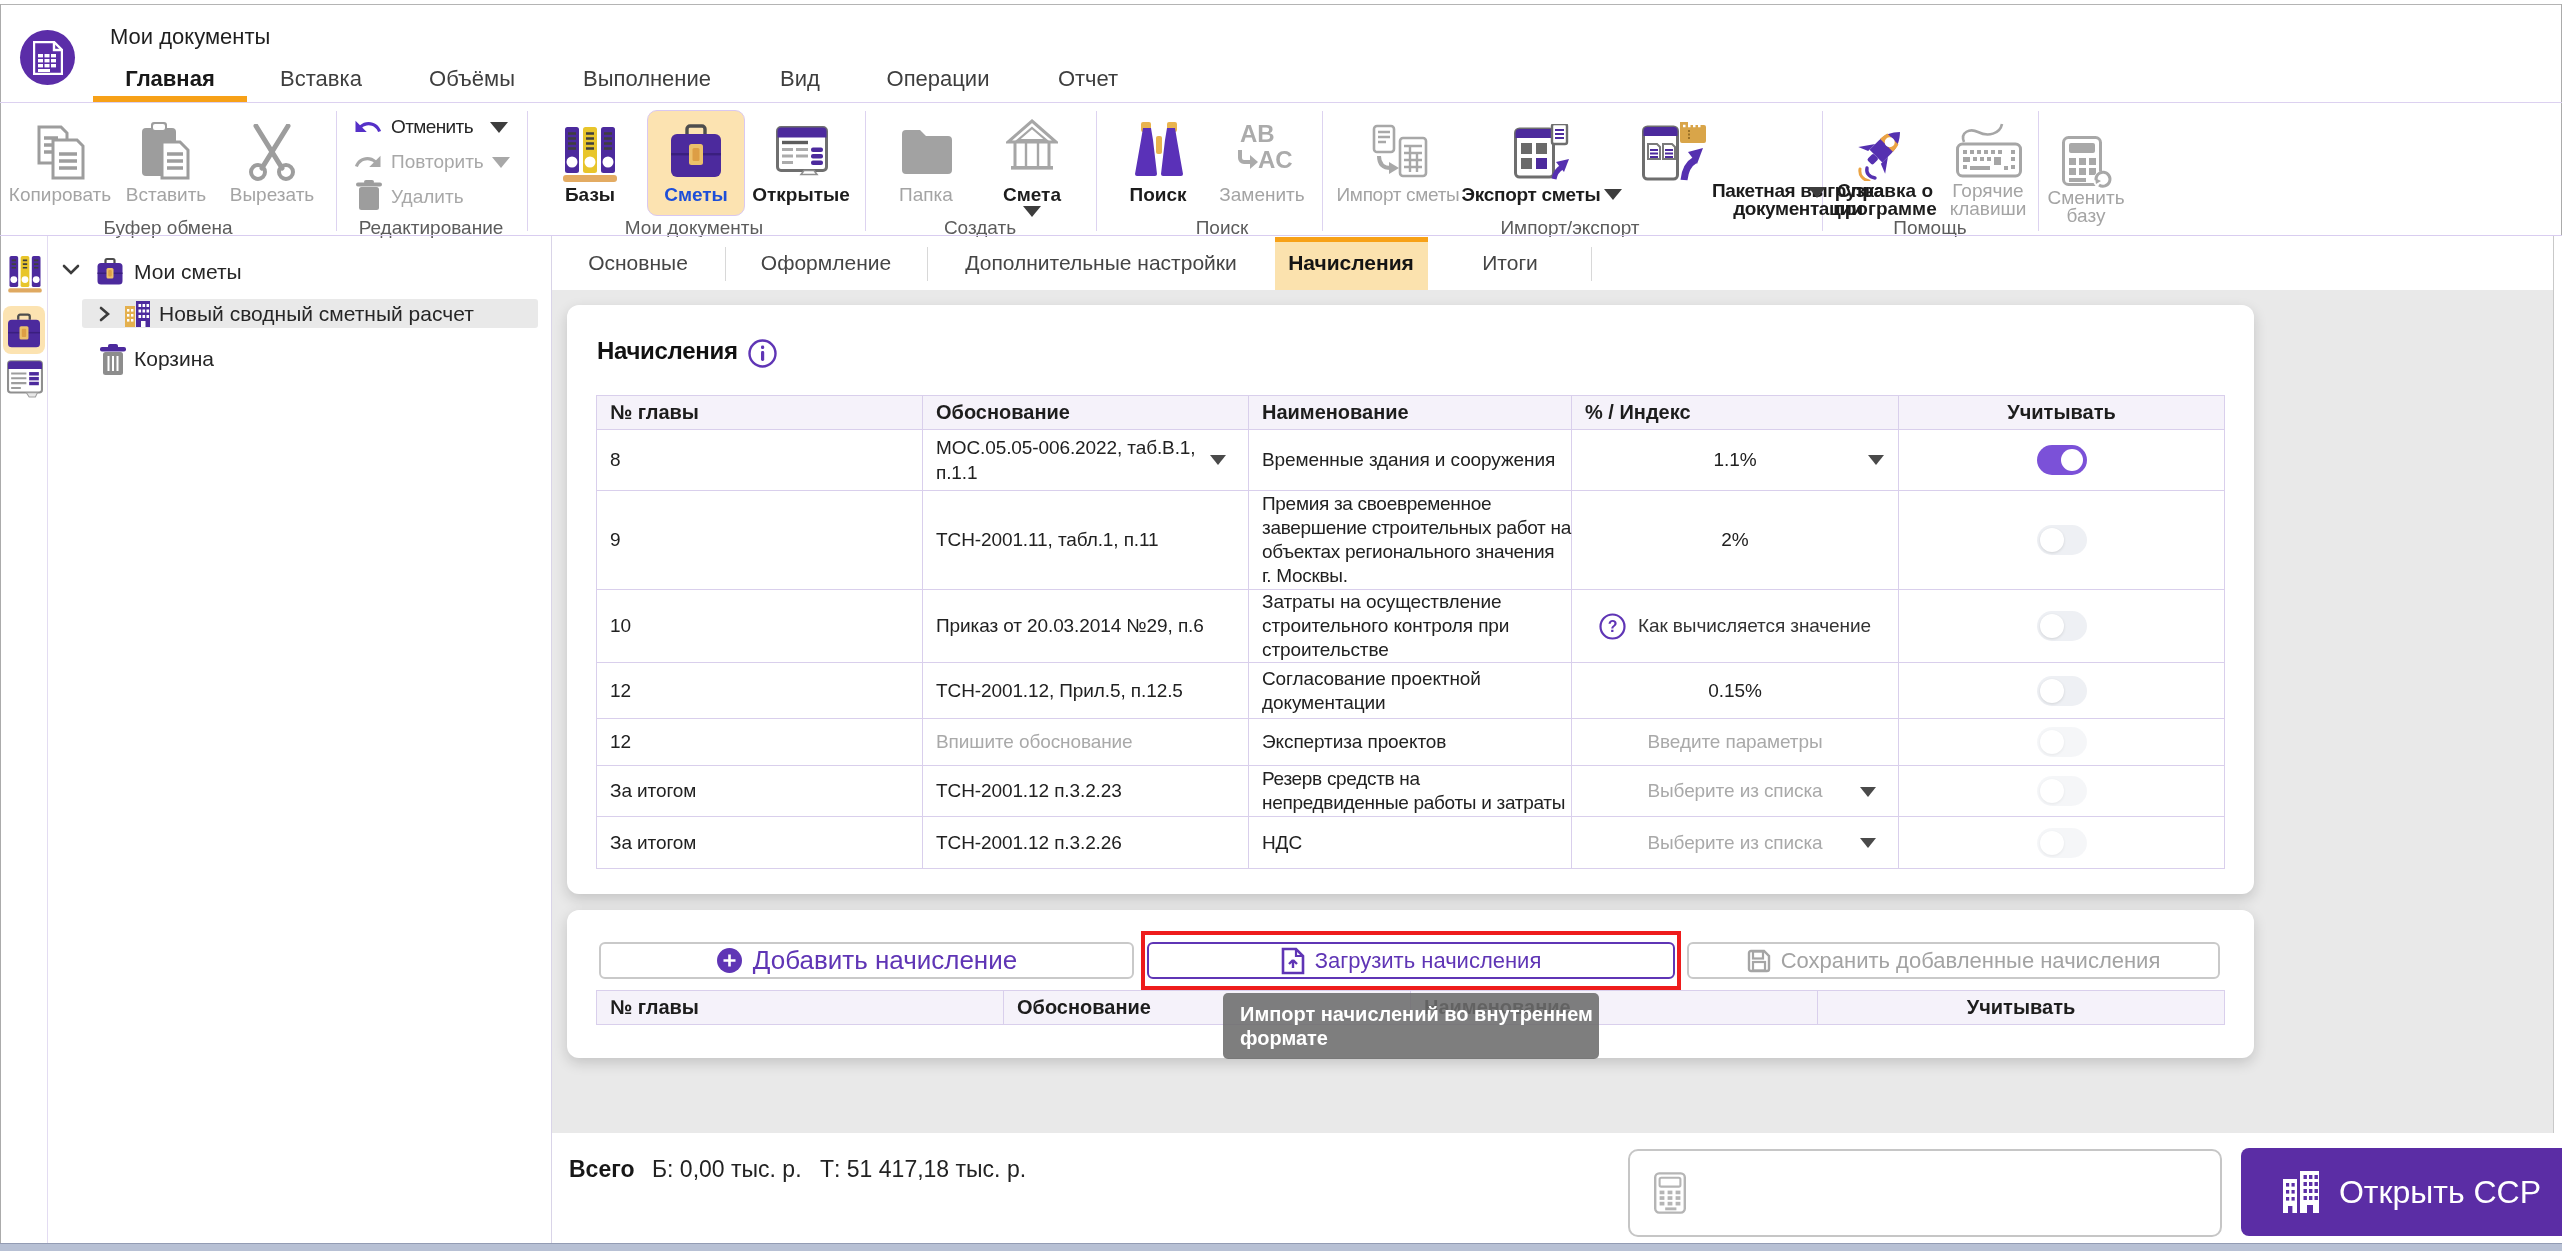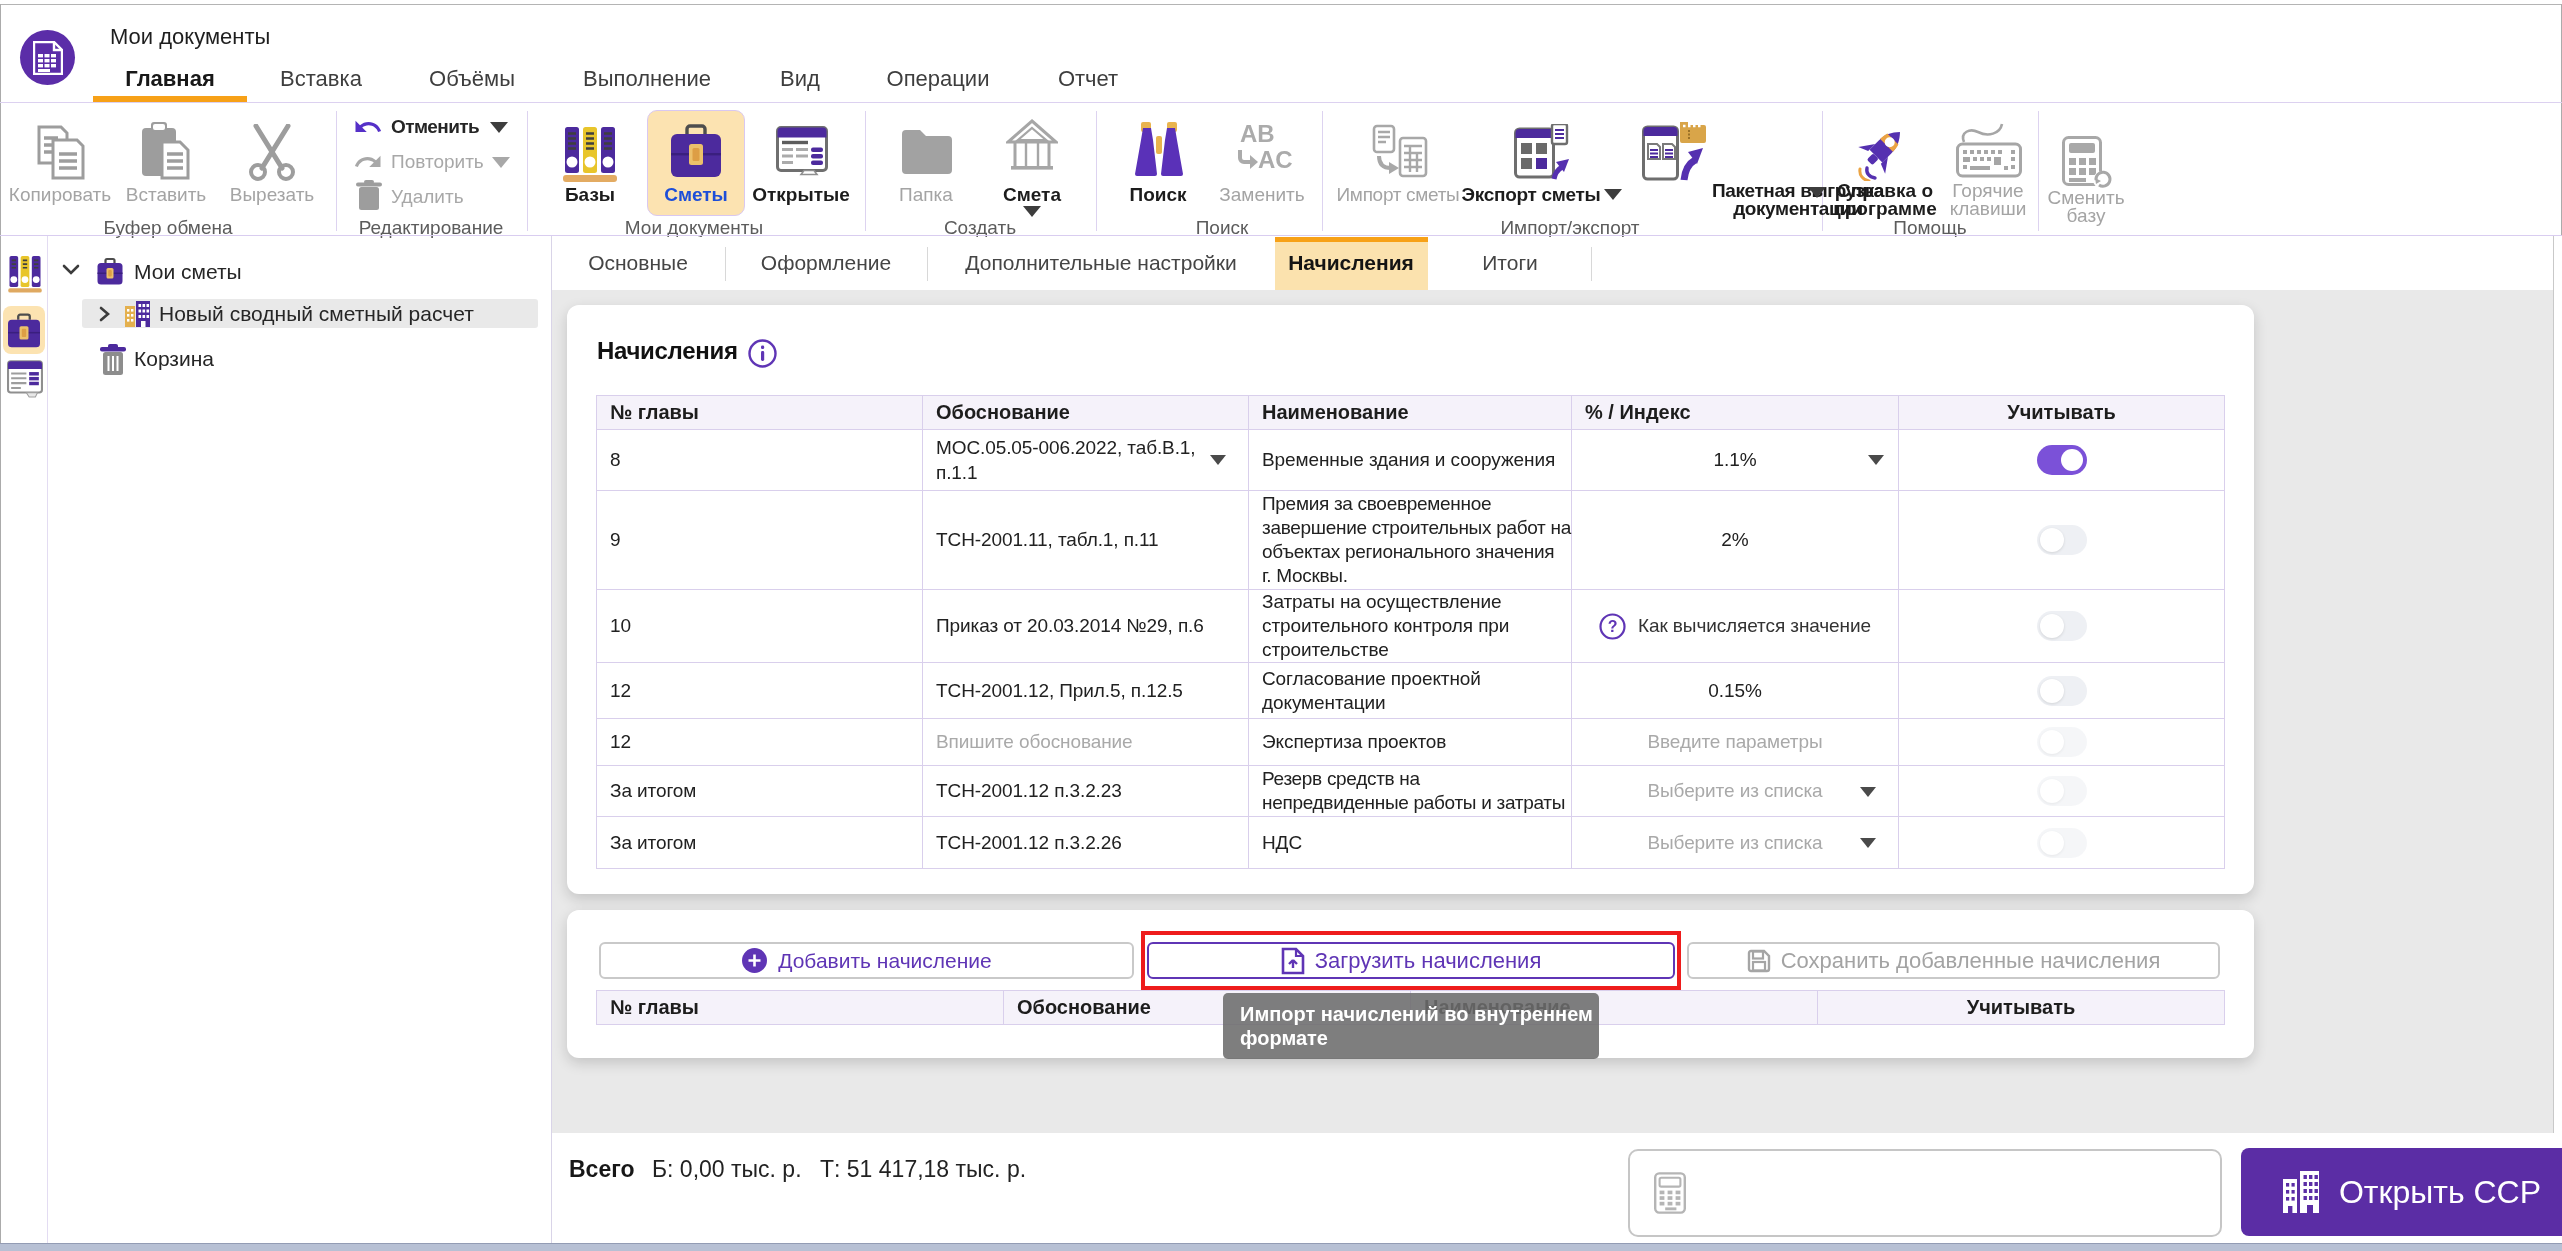--- a/index.html
+++ b/index.html
@@ -102,21 +102,21 @@
   <path d="M40 2 L14 44" stroke-width="5" stroke-linecap="round"></path>
   <circle cx="10" cy="48" r="7" stroke-width="4"></circle>
   <circle cx="38" cy="48" r="7" stroke-width="4"></circle>
  </g>
 </svg>
 <div class="lbl dis" style="left:272px;top:184px">Вырезать</div>
 
 <svg class="abs" style="left:352px;top:112px" width="32" height="30" viewBox="0 0 24 24">
  <path d="M12.5 8c-2.65 0-5.05.99-6.9 2.6L2 7v9h9l-3.62-3.62c1.39-1.16 3.16-1.88 5.12-1.88 3.54 0 6.55 2.31 7.6 5.5l2.37-.78C21.08 11.03 17.15 8 12.5 8z" fill="#5530c8"></path>
 </svg>
-<div class="abs" style="left:391px;top:116px;font-size:19px;color:#252525;font-weight:bold;letter-spacing:-0.6px">Отменить</div>
+<div class="abs" style="left:391px;top:116px;font-size:19px;color:#252525;font-weight:normal;letter-spacing:-0.6px">Отменить</div>
 <div class="caret" style="left:490px;top:122px"></div>
 <svg class="abs" style="left:352px;top:147px" width="32" height="30" viewBox="0 0 24 24">
  <path d="M18.4 10.6C16.55 8.99 14.15 8 11.5 8c-4.65 0-8.58 3.03-9.96 7.22L3.9 16c1.05-3.19 4.05-5.5 7.6-5.5 1.95 0 3.73.72 5.12 1.88L13 16h9V7l-3.6 3.6z" fill="#a8a8a8"></path>
 </svg>
 <div class="abs" style="left:391px;top:151px;font-size:19px;color:#a8a8a8">Повторить</div>
 <div class="caret g" style="left:492px;top:157px"></div>
 <svg class="abs" style="left:356px;top:180px" width="26" height="30" viewBox="0 0 26 30">
  <rect x="3" y="7" width="20" height="23" rx="2.5" fill="#9d9d9d"></rect>
  <rect x="0" y="2.5" width="26" height="4" rx="2" fill="#9d9d9d"></rect>
  <rect x="8" y="0" width="10" height="4" rx="2" fill="#9d9d9d"></rect>
@@ -524,21 +524,21 @@
  </tr>
 </tbody>
   </table>
 <div class="abs" style="left:567px;top:910px;width:1687px;height:148px;background:#fff;border-radius:12px;box-shadow:0 5px 14px rgba(0,0,0,.16)"></div>
 
 <div class="abs" style="left:599px;top:942px;width:535px;height:37px;border:2px solid #c9c9c9;border-radius:6px;box-sizing:border-box;display:flex;align-items:center;justify-content:center;gap:10px">
  <svg width="27" height="27" viewBox="0 0 27 27">
       <circle cx="13.5" cy="13.5" r="12.5" fill="#5f35b5"></circle>
       <path d="M13.5 7.5 v12 M7.5 13.5 h12" stroke="#fff" stroke-width="2.6"></path>
     </svg>
- <span style="font-size:21px;color:#5f35b5">Добавить начисление</span>
+ <span style="font-size:26px;color:#5f35b5">Добавить начисление</span>
 </div>
 <div class="abs" style="left:1147px;top:942px;width:528px;height:37px;border:2px solid #5f35b5;border-radius:6px;box-sizing:border-box;display:flex;align-items:center;justify-content:center;gap:10px;background:#fff">
  <svg width="24" height="28" viewBox="0 0 24 28">
   <path d="M2 2 h13 l7 7 v17 h-20 z" fill="none" stroke="#5f35b5" stroke-width="2.6"></path>
   <path d="M15 2 v7 h7" fill="none" stroke="#5f35b5" stroke-width="2.2"></path>
   <path d="M12 21 v-8 M12 13 l-4 4 M12 13 l4 4" stroke="#5f35b5" stroke-width="2.4" fill="none"></path>
  </svg>
  <span style="font-size:22px;color:#5f35b5">Загрузить начисления</span>
 </div>
 <div class="abs" style="left:1141px;top:931px;width:540px;height:59px;border:4px solid #ee1c1c;box-sizing:border-box"></div>

